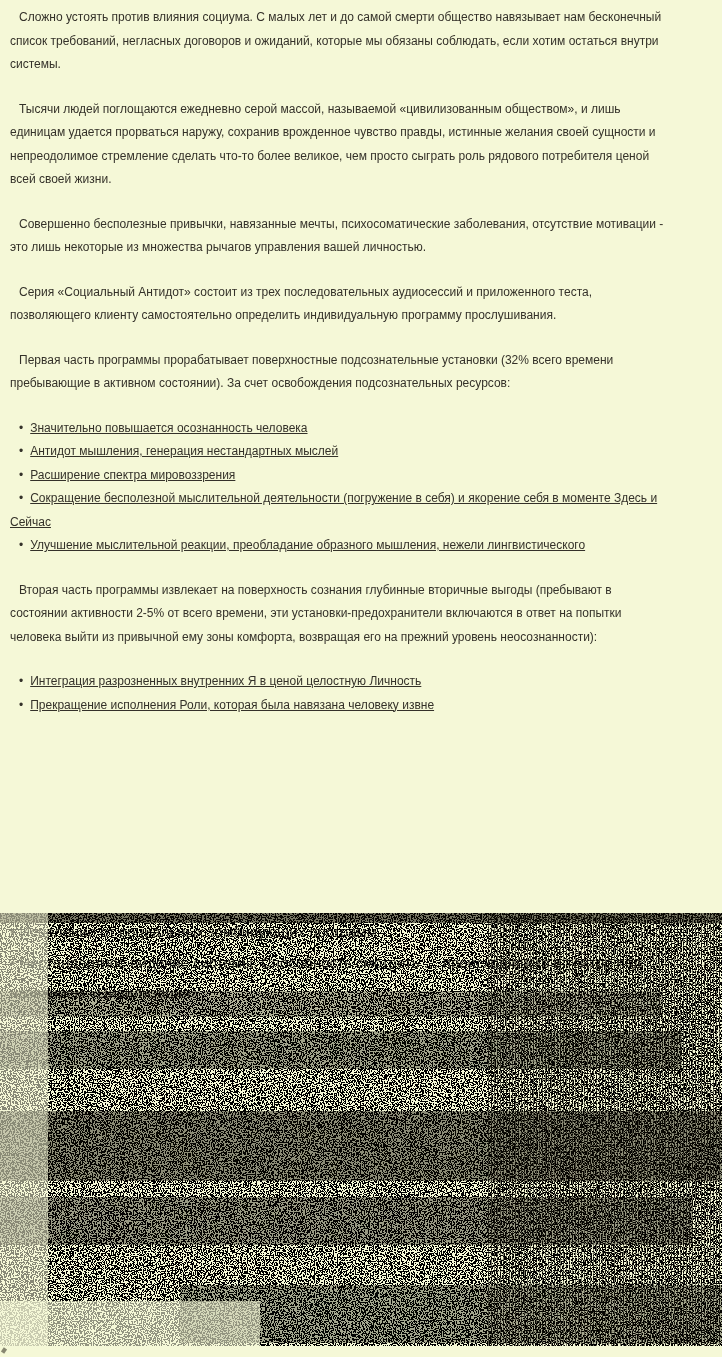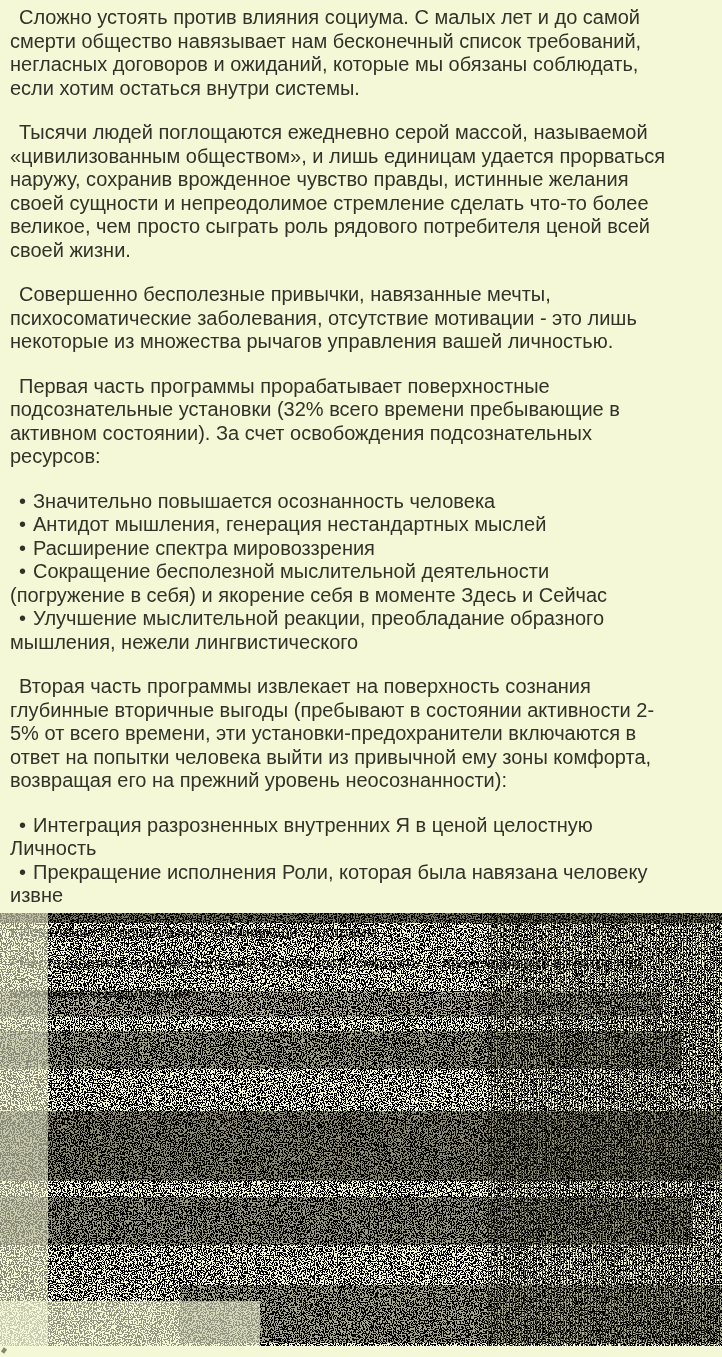--- a/index.html
+++ b/index.html
@@ -13,34 +13,35 @@
     overflow: hidden;
     background: #f5f8d7;
     font-family: "Liberation Sans", "DejaVu Sans", sans-serif;
     color: #343129;
   }
   .content {
     position: absolute;
     top: 6px;
     left: 10px;
     width: 658px;
-    font-size: 20px;
+    font-size: 12px;
     line-height: 23.5px;
   }
   p.para {
     margin: 0 0 21px 0;
     text-indent: 9px;
   }
   ul.blist {
     list-style: none;
     margin: 0 0 21px 0;
     padding: 0;
   }
   ul.blist li {
     text-indent: 9px;
+    text-decoration: underline;
   }
   .bullet {
     display: inline-block;
     text-indent: 0;
     margin-right: 7px;
   }
 
   
   .corrupted {
     position: absolute;
@@ -99,20 +100,21 @@
   }
 </style>
 </head>
 <body>
 
 <div class="content">
 
   <p class="para">Сложно устоять против влияния социума. С малых лет и до самой смерти общество навязывает нам бесконечный список требований, негласных договоров и ожиданий, которые мы обязаны соблюдать, если хотим остаться внутри системы.</p>
   <p class="para">Тысячи людей поглощаются ежедневно  серой массой, называемой «цивилизованным обществом», и лишь единицам удается прорваться наружу, сохранив врожденное чувство правды, истинные желания своей сущности и непреодолимое стремление сделать что-то более великое, чем просто сыграть роль рядового потребителя ценой всей своей жизни.</p>
   <p class="para">Совершенно бесполезные привычки, навязанные мечты, психосоматические заболевания, отсутствие мотивации - это лишь некоторые из множества рычагов управления вашей личностью.</p>
+  <p class="para">Серия «Социальный Антидот» состоит из трех последовательных аудиосессий и приложенного теста, позволяющего клиенту самостоятельно определить индивидуальную программу прослушивания.</p>
   <p class="para">Первая часть программы прорабатывает поверхностные подсознательные установки (32% всего времени пребывающие в активном состоянии). За счет освобождения подсознательных ресурсов:</p>
 
   <ul class="blist">
     <li><span class="bullet">•</span><span>Значительно повышается осознанность человека</span></li>
     <li><span class="bullet">•</span><span>Антидот мышления, генерация нестандартных мыслей</span></li>
     <li><span class="bullet">•</span><span>Расширение спектра мировоззрения</span></li>
     <li><span class="bullet">•</span><span>Сокращение бесполезной мыслительной деятельности (погружение в себя) и якорение себя в моменте Здесь и Сейчас</span></li>
     <li><span class="bullet">•</span><span>Улучшение мыслительной реакции, преобладание образного мышления, нежели лингвистического</span></li>
   </ul>
 

